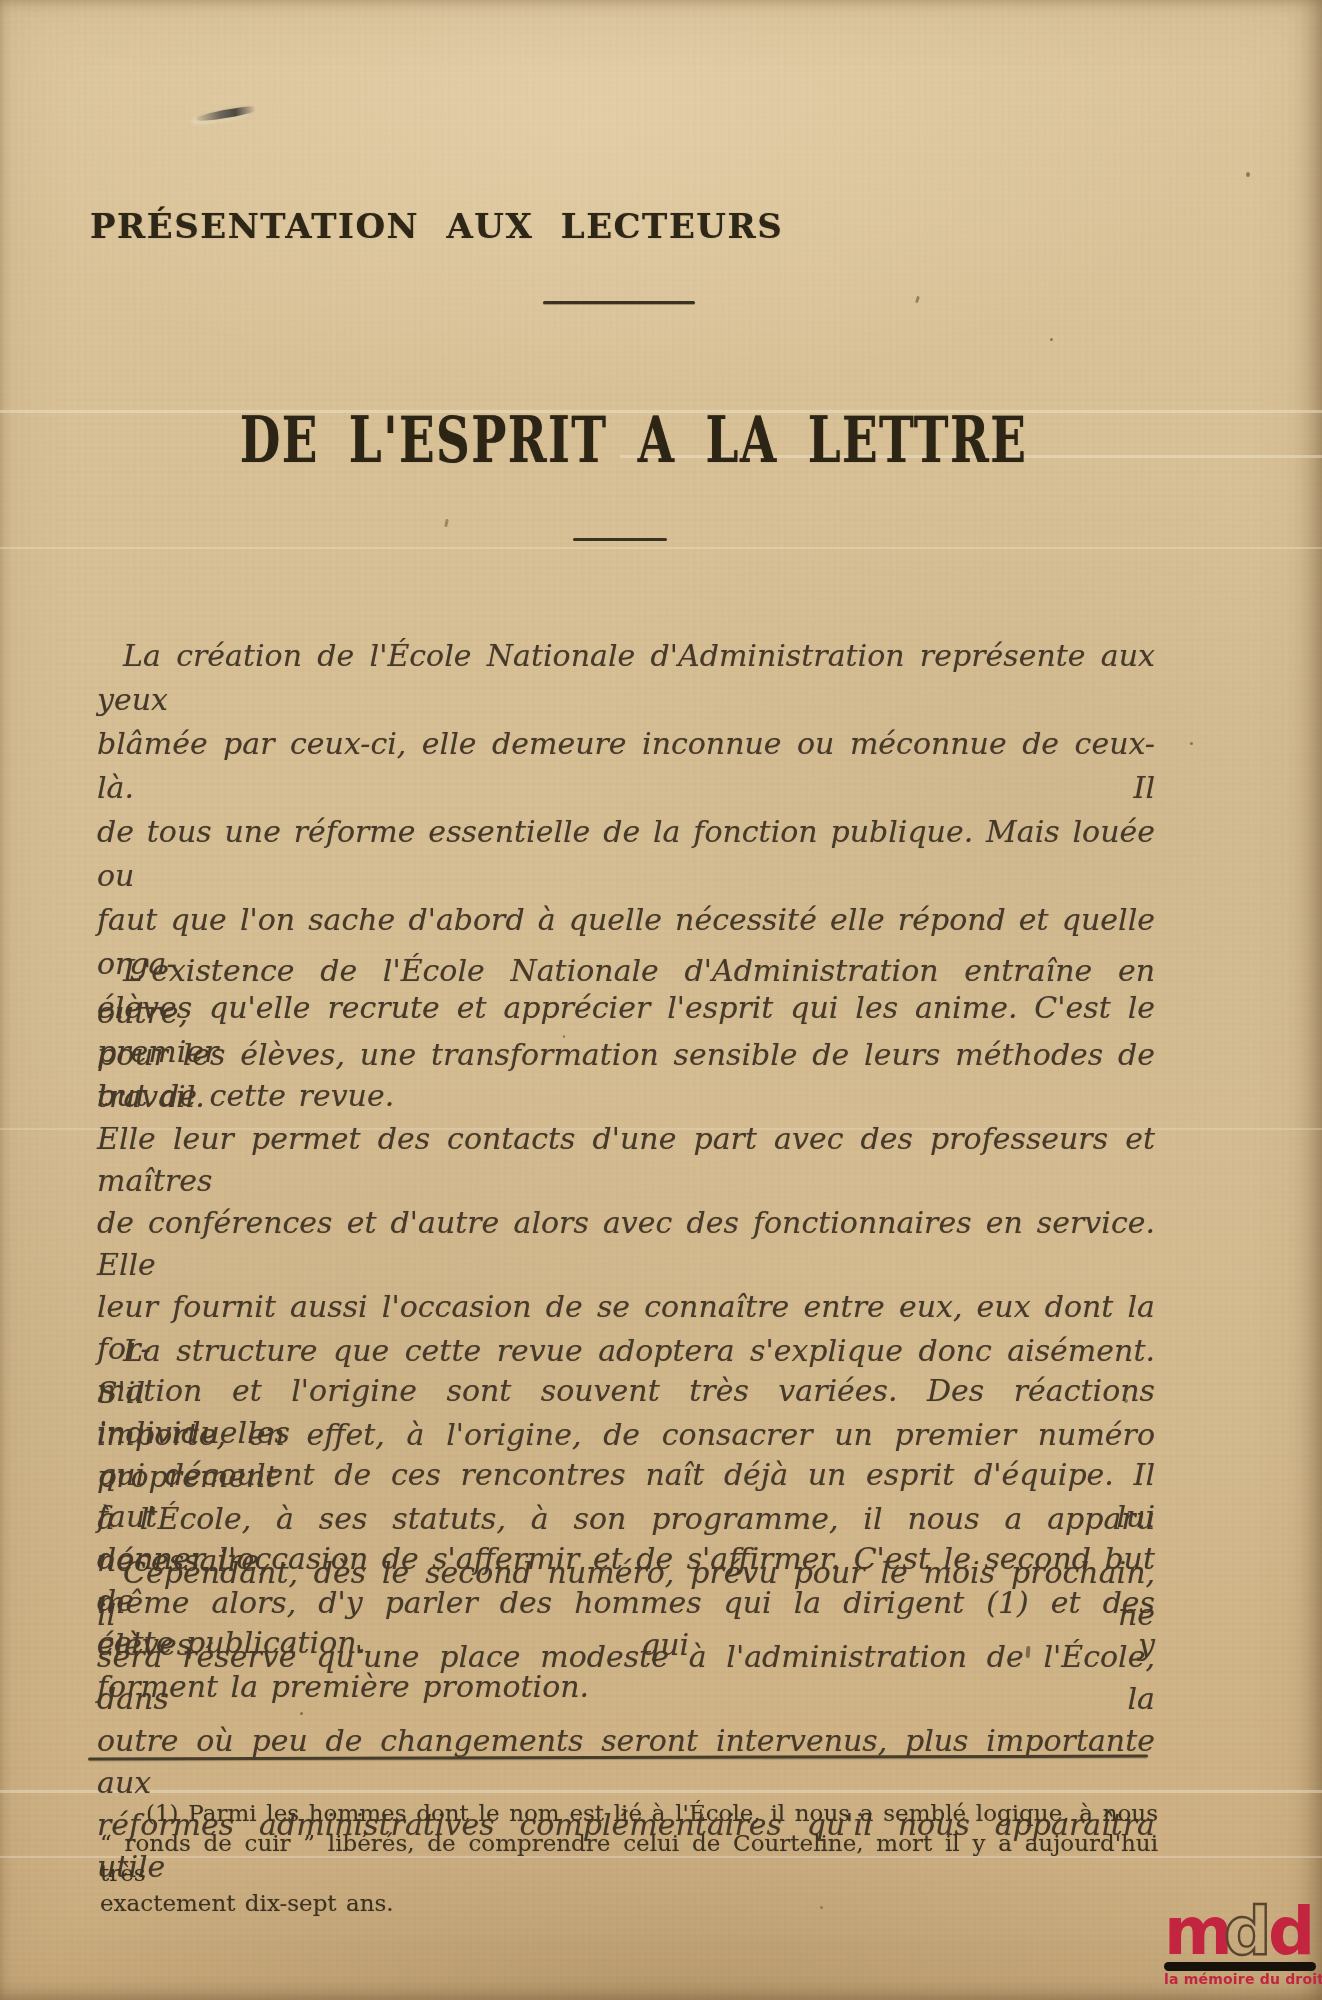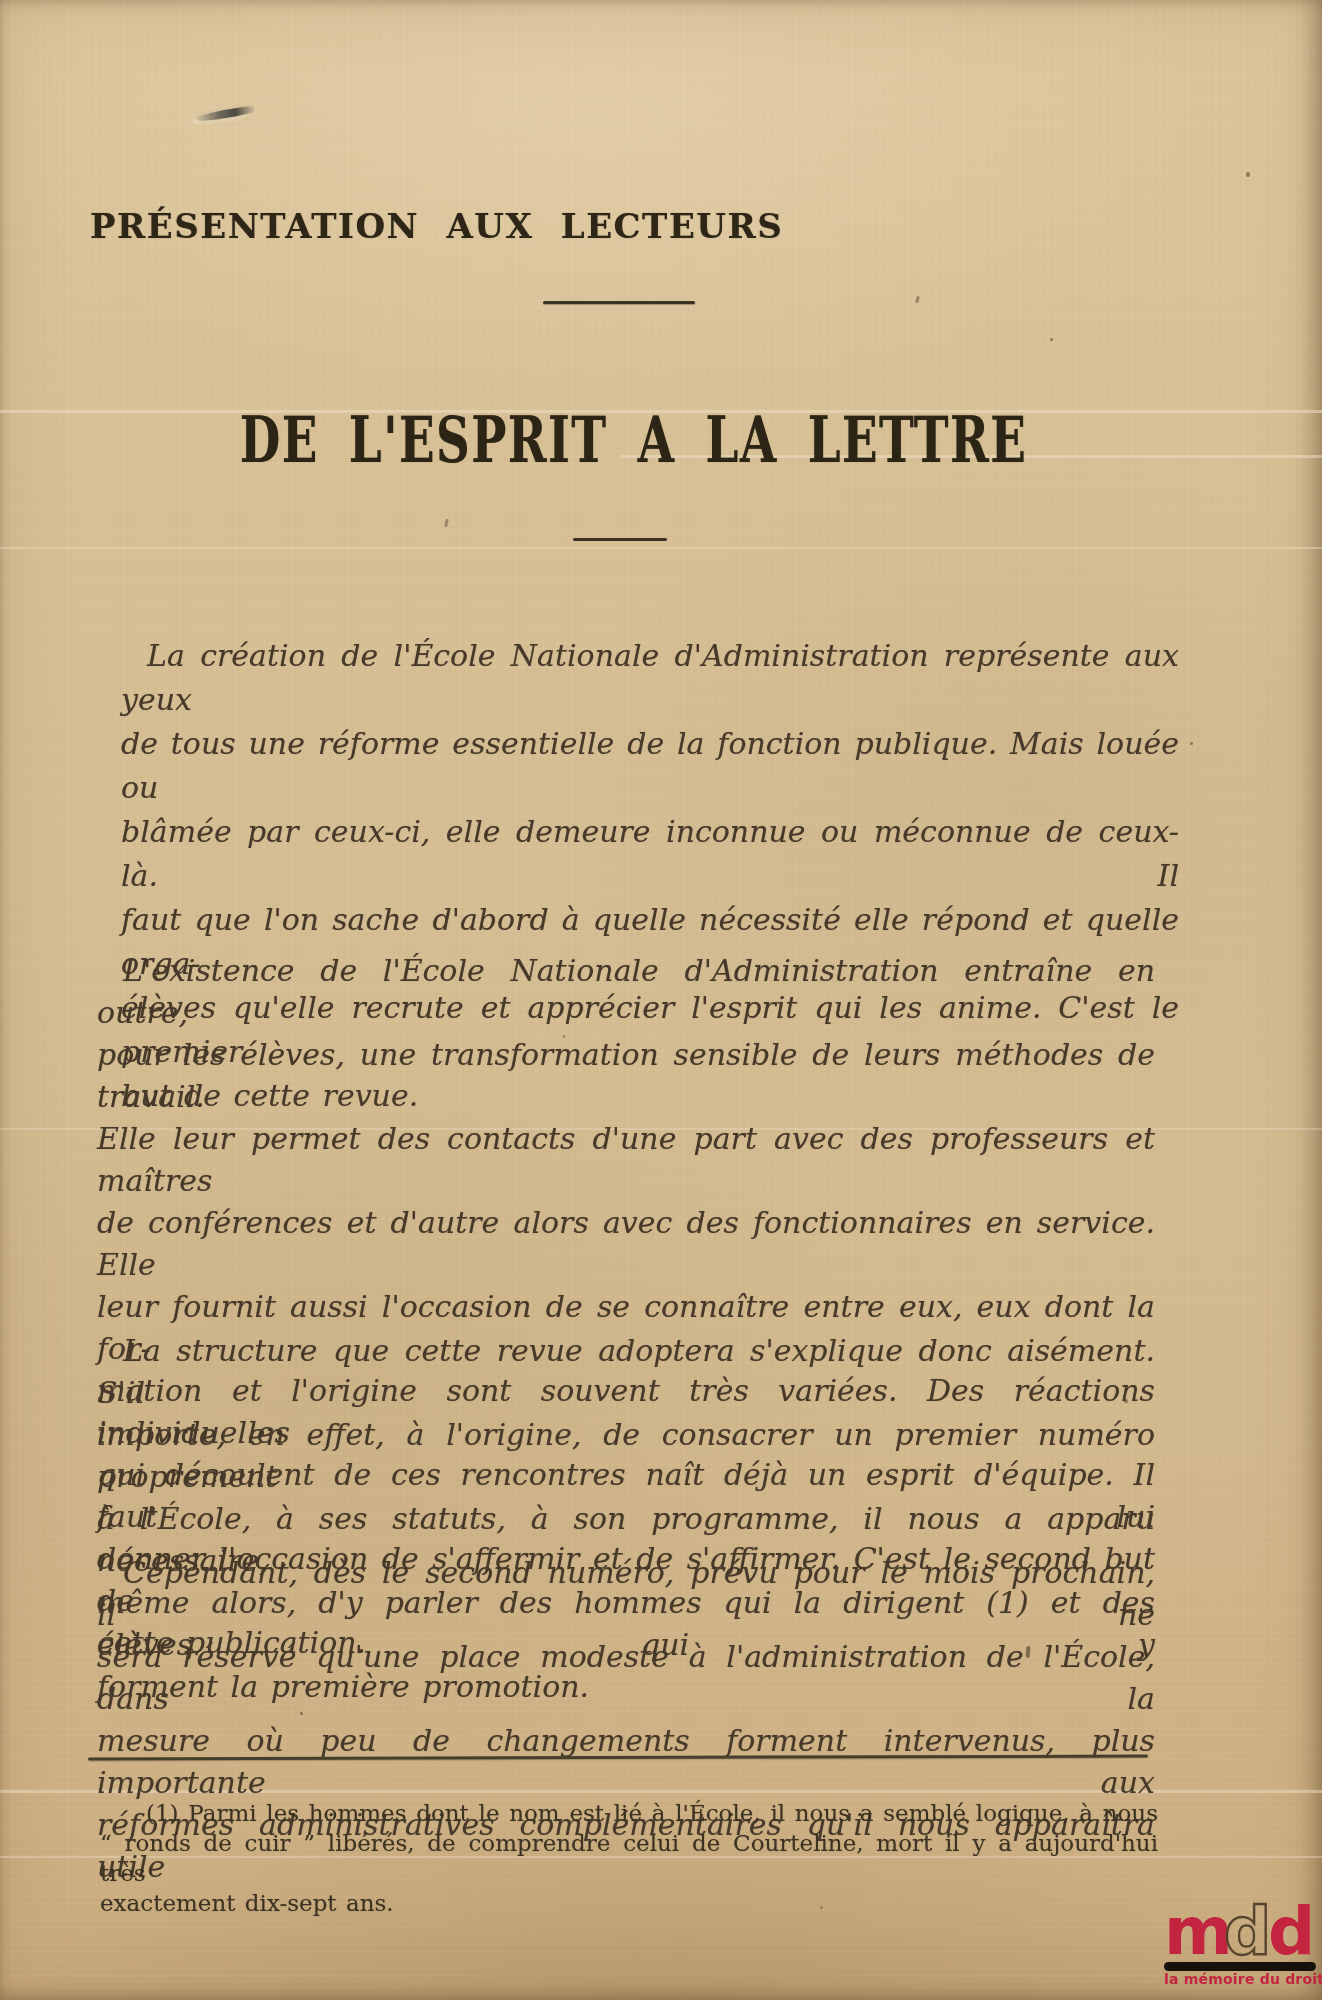--- a/index.html
+++ b/index.html
@@ -41,21 +41,21 @@
     font-size:64px;line-height:64px;letter-spacing:2px;word-spacing:17px;
     transform:scaleX(.73);transform-origin:50% 50%;
     text-shadow:0 0 1px rgba(50,40,22,.6);
   }
   
   .para{
     position:absolute;left:97px;width:1058px;color:#46392a;
     font-family:"DejaVu Serif",serif;font-style:italic;font-size:30px;
     word-spacing:3px;text-shadow:0 0 1px rgba(72,58,38,.40);
   }
-  .p1{top:634px;line-height:44px;margin-left:24px;}
+  .p1{top:634px;line-height:44px;}
   .p2{top:950px;line-height:42px;}
   .p3{top:1330px;line-height:42px;}
   .p4{top:1552px;line-height:42px;}
   .tline{text-align:justify;text-align-last:justify;}
   .tline.first{text-indent:26px;}
   .tline.last{text-align-last:left;}
   
   .footnote-rule{
     position:absolute;top:1756px;left:88px;width:1060px;height:3px;
     background:#463d2b;border-radius:2px;transform:rotate(-.15deg);
@@ -127,22 +127,22 @@
 
   <div class="kicker">PRÉSENTATION AUX LECTEURS</div>
   <div class="rule rule-1"></div>
   <div class="main-title">
     <span class="inner">DE L'ESPRIT A LA LETTRE</span>
   </div>
   <div class="rule rule-2"></div>
 
   <div class="para p1">
       <div class="tline first">La création de l'École Nationale d'Administration représente aux yeux</div>
+      <div class="tline">blâmée par ceux-ci, elle demeure inconnue ou méconnue de ceux-là. Il</div>
       <div class="tline">de tous une réforme essentielle de la fonction publique. Mais louée ou</div>
-      <div class="tline">blâmée par ceux-ci, elle demeure inconnue ou méconnue de ceux-là. Il</div>
       <div class="tline">faut que l'on sache d'abord à quelle nécessité elle répond et quelle orga-</div>
       <div class="tline">élèves qu'elle recrute et apprécier l'esprit qui les anime. C'est le premier</div>
       <div class="tline last">but de cette revue.</div>
     </div>
   <div class="para p2">
       <div class="tline first">L'existence de l'École Nationale d'Administration entraîne en outre,</div>
       <div class="tline">pour les élèves, une transformation sensible de leurs méthodes de travail.</div>
       <div class="tline">Elle leur permet des contacts d'une part avec des professeurs et maîtres</div>
       <div class="tline">de conférences et d'autre alors avec des fonctionnaires en service. Elle</div>
       <div class="tline">leur fournit aussi l'occasion de se connaître entre eux, eux dont la for-</div>
@@ -154,21 +154,21 @@
   <div class="para p3">
       <div class="tline first">La structure que cette revue adoptera s'explique donc aisément. S'il</div>
       <div class="tline">importe, en effet, à l'origine, de consacrer un premier numéro proprement</div>
       <div class="tline">à l'École, à ses statuts, à son programme, il nous a apparu nécessaire,</div>
       <div class="tline">même alors, d'y parler des hommes qui la dirigent (1) et des élèves qui y</div>
       <div class="tline last">forment la première promotion.</div>
     </div>
   <div class="para p4">
       <div class="tline first">Cependant, dès le second numéro, prévu pour le mois prochain, il ne</div>
       <div class="tline">sera réservé qu'une place modeste à l'administration de l'École, dans la</div>
-      <div class="tline">mesure où peu de changements forment intervenus, plus importante aux</div>
+      <div class="tline">outre où peu de changements seront intervenus, plus importante aux</div>
       <div class="tline last">réformes administratives complémentaires qu'il nous apparaîtra utile</div>
     </div>
 
   <div class="footnote-rule"></div>
   <div class="footnote">
       <div class="tline first">(1) Parmi les hommes dont le nom est lié à l'École, il nous a semblé logique, à nous</div>
       <div class="tline">“ ronds de cuir ” libérés, de comprendre celui de Courteline, mort il y a aujourd'hui très</div>
       <div class="tline last">exactement dix-sept ans.</div>
     </div>
 

